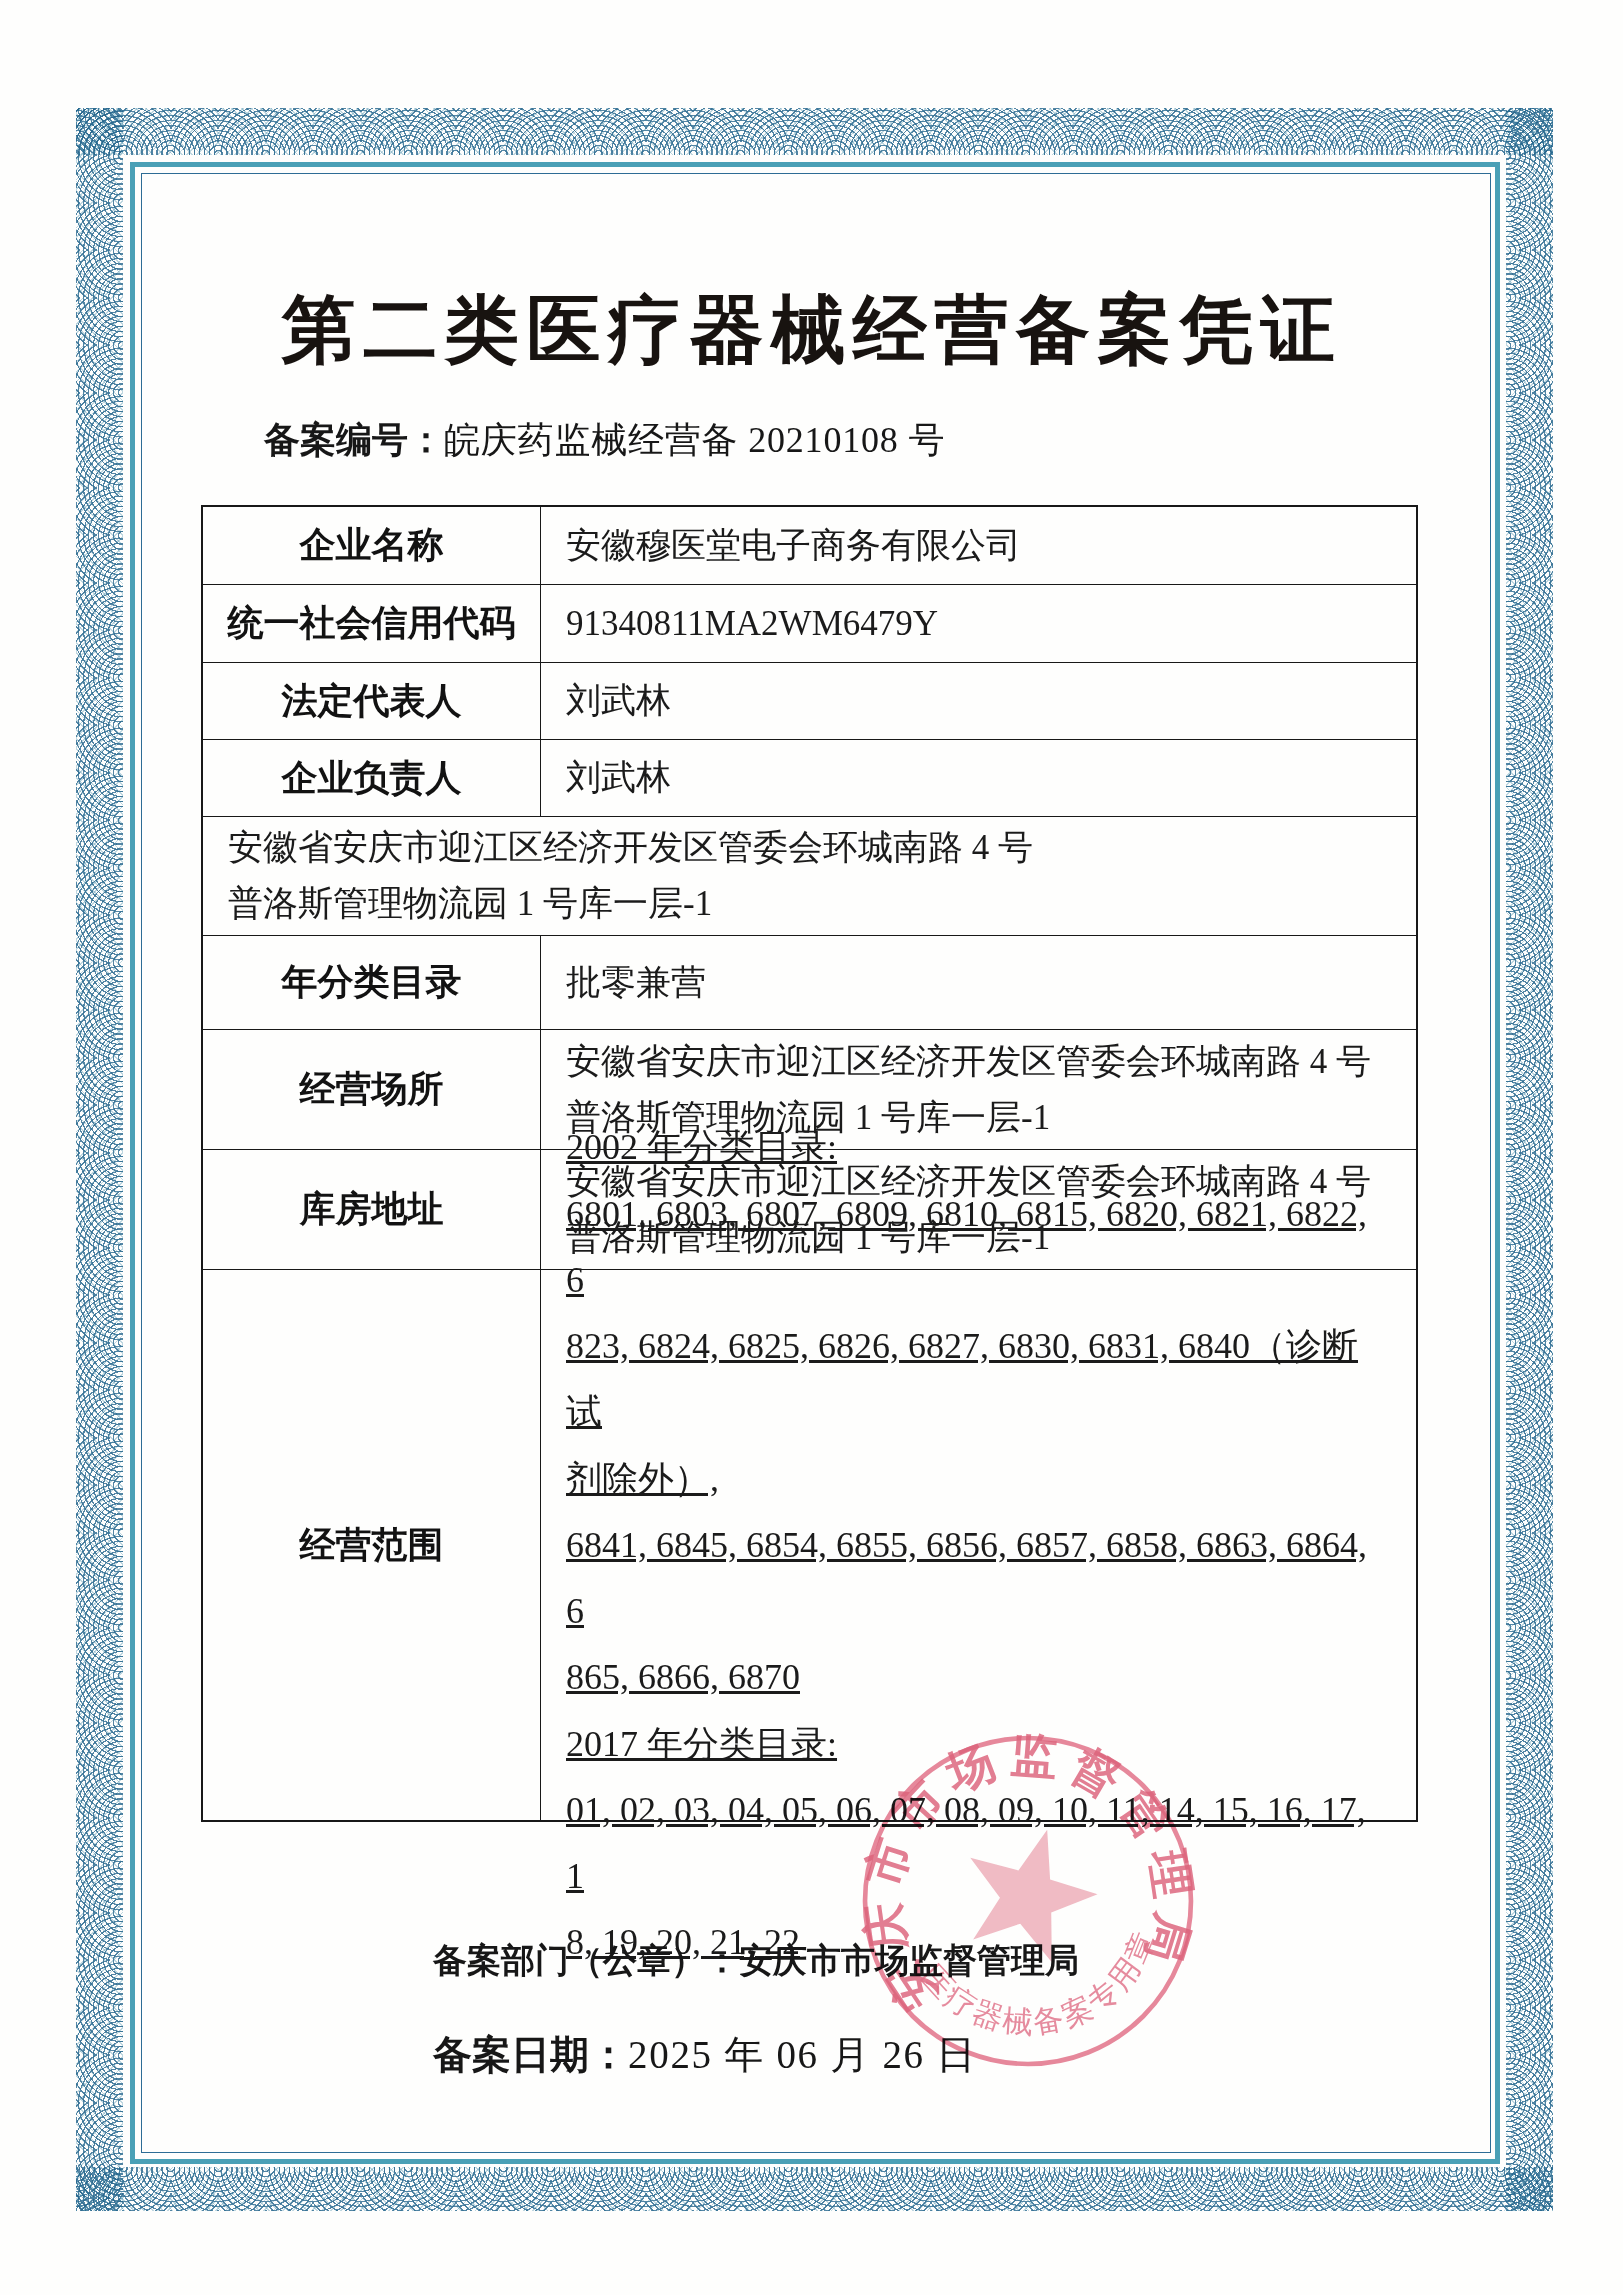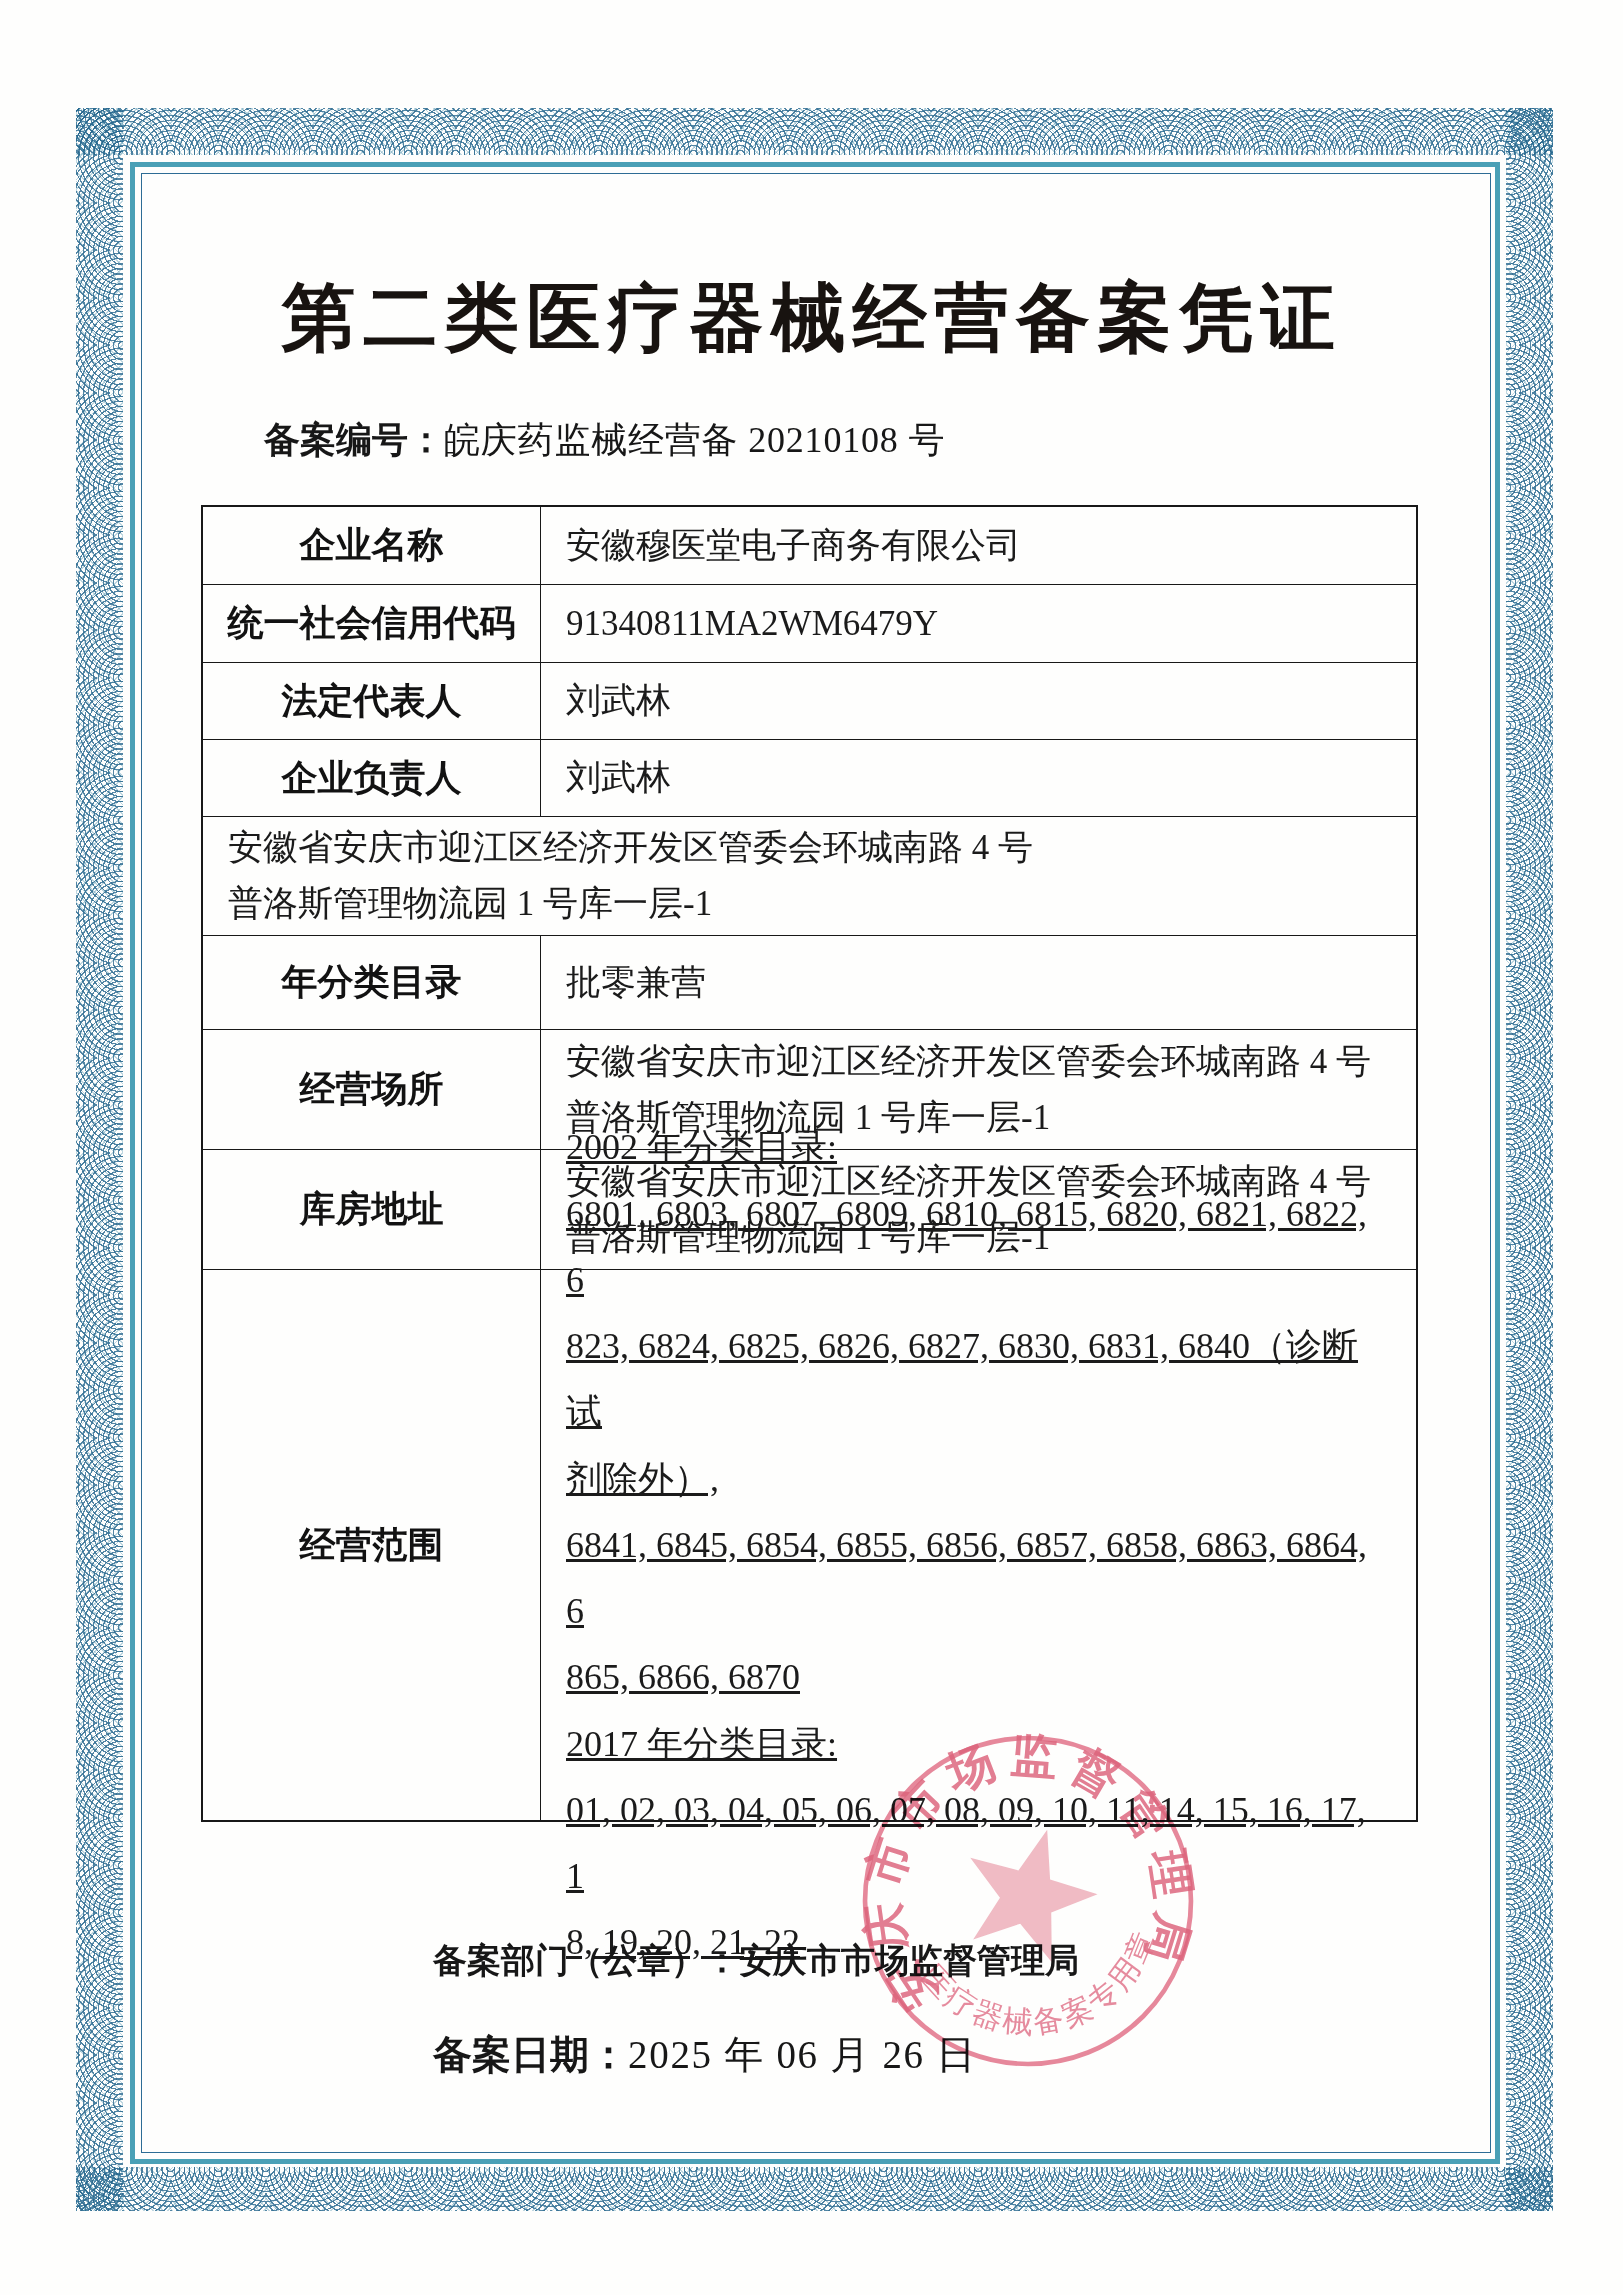--- a/index.html
+++ b/index.html
@@ -39,21 +39,21 @@
       repeating-linear-gradient(45deg, rgba(72,142,172,.38) 0 1.2px, transparent 1.2px 6.8px),
       repeating-linear-gradient(-45deg, rgba(72,142,172,.38) 0 1.2px, transparent 1.2px 6.8px);
     background-size:47px 95px,47px 95px,auto,auto;
     background-position:0 0,0 47px,0 0,0 0;}
   .frame-thick{position:absolute;left:130px;top:162px;right:124px;bottom:131px;
     border:5px solid #4aa0b6;}
   .frame-thin{position:absolute;left:141px;top:173px;right:133px;bottom:142px;
     border:1.7px solid #2d6c95;}
 
   
-  .title{position:absolute;left:0;right:0;top:269px;margin:0;text-align:center;
+  .title{position:absolute;left:0;right:0;top:269px;margin:12px;text-align:center;
     font-size:74px;font-weight:700;letter-spacing:7.6px;color:#181310;}
   .filing-line{position:absolute;left:264px;top:416px;font-size:36px;white-space:nowrap;}
   .filing-line .lab{font-weight:700;}
   .filing-line .valserif{font-family:"Liberation Serif","DejaVu Serif",serif;font-weight:400;letter-spacing:0.8px;}
 
   
   .table{position:absolute;left:201px;top:505px;width:1213px;border:2.5px solid #181818;background:transparent;}
   .row{display:flex;}
   .row + .row{border-top:1.7px solid #181818;}
   .cell{display:flex;align-items:center;box-sizing:border-box;}

